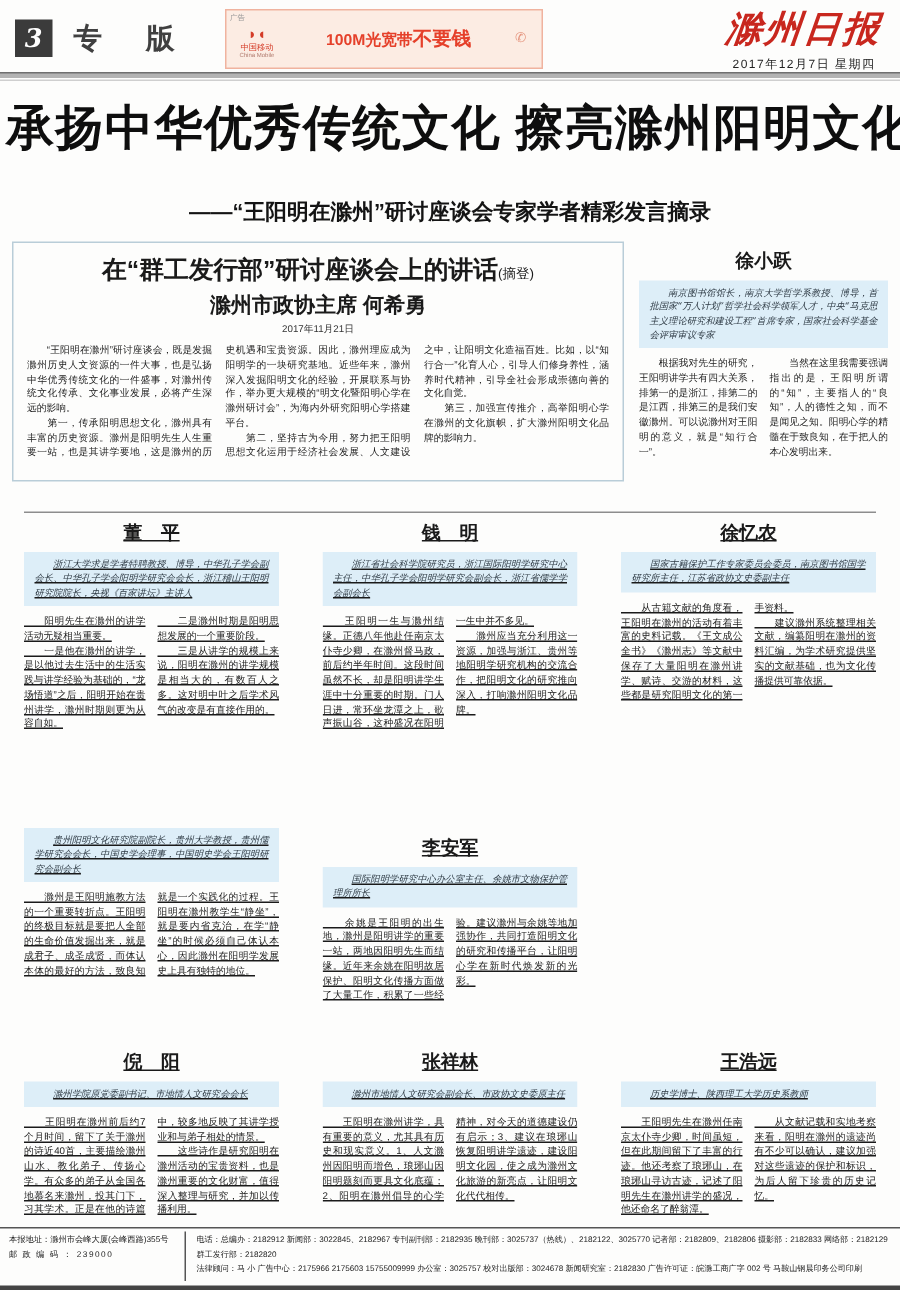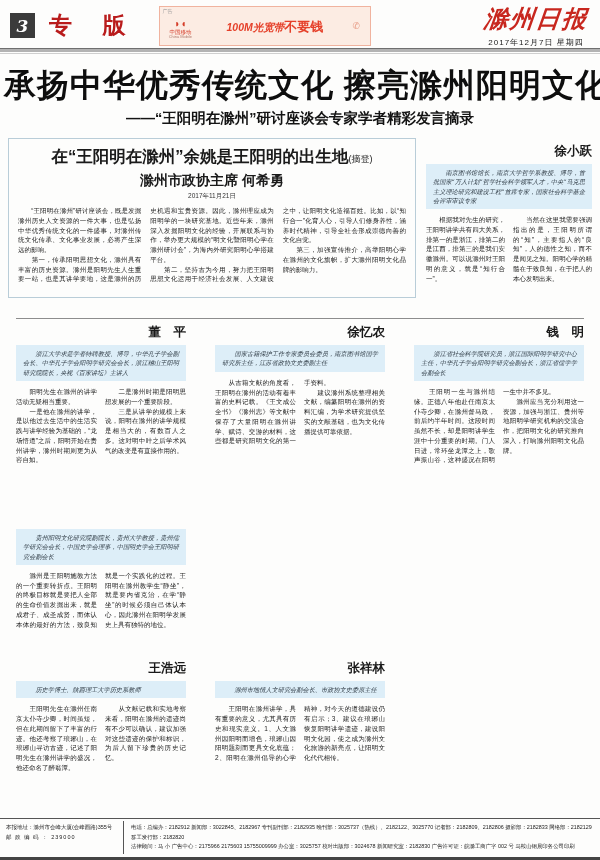--- a/index.html
+++ b/index.html
@@ -8,75 +8,75 @@
     width:600px; height:860px; margin:0 auto; background:#fdfdfc;
     font-family:"Liberation Sans","DejaVu Sans",sans-serif; color:#1a1a1a;
     overflow:hidden; position:relative; padding:0;
   }
   
   .masthead-row { display:flex; align-items:center; padding:7px 10px 4px 10px; height:48px; }
   .pagenum-box {
     width:25px; height:25px; background:#3b3b3b; color:#fff; display:flex;
     align-items:center; justify-content:center; font:italic bold 17px "DejaVu Serif",serif;
   }
-  .edition { font-size:23px; font-weight:bold; letter-spacing:12px; margin-left:14px; color:#b91c1c; }
+  .edition { font-size:19px; font-weight:bold; letter-spacing:12px; margin-left:14px; color:#404040; }
   .ad-banner {
     position:relative; margin-left:22px; width:212px; height:40px;
     background:#fcece3; border:1px solid #f0b39f; display:flex; align-items:center;
     padding:2px 4px 2px 3px;
   }
   .ad-tag { position:absolute; left:2px; top:1px; font-size:5px; color:#999; }
   .ad-logo { width:34px; text-align:center; color:#d43c28; line-height:1.1; padding-top:6px; }
   .ad-logo .glyph { font-size:10px; display:block; }
   .ad-logo .cn { font-size:5.5px; display:block; }
   .ad-logo .en { font-size:4px; display:block; color:#b07a6e; }
   .ad-text { flex:1; color:#e5402a; text-align:center; line-height:1.15; padding-top:2px;}
   .ad-line { white-space:nowrap; }
-  .ad-line .plain { font-size:10.5px; font-weight:bold; letter-spacing:0;font-style:italic; }
+  .ad-line .plain { font-size:10.5px; font-weight:bold; letter-spacing:0; }
   .ad-line .big { font-size:13px; font-weight:900;text-align:center; }
   .ad-deco { width:14px; color:#e5957f; font-size:9px; }
   .masthead-right { margin-left:auto; text-align:center; padding-right:2px; }
   .paper-title {
     font-family:"DejaVu Serif",serif; font-style:italic; font-weight:bold;
     font-size:24px; letter-spacing:2px; transform:skewX(-6deg);
   }
   .paper-date { font-size:8px; color:#222; margin-top:2px; letter-spacing:1px; }
   .rule-thick { height:4px; background:#b3b3b3; border-top:1px solid #6f6f6f; margin:0 0 1px 0; }
   .rule-thin  { height:1px; background:#cfcfcf; }
   
   .headline { text-align:center; padding:10px 4px 2px 4px; }
   .headline h1 { font-size:32px; font-weight:900; letter-spacing:1px; color:#0e0e0e; white-space:nowrap; }
-  .headline h2 { font-size:14.5px; font-weight:bold; margin-top:1px; color:#141414; }
+  .headline h2 { font-size:14.5px; font-weight:bold; margin-top:24px; color:#141414; }
   
   .content { padding:8px 8px 0 8px; }
   .toprow { display:grid; grid-template-columns:1fr 166px; gap:10px; }
   .speech-box { border:1px solid #b9cdd8; padding:7px 9px 5px 9px; height:160px; overflow:hidden; }
   .speech-title { text-align:center; font-size:16.5px; font-weight:900; white-space:nowrap; }
   .speech-title .note { font-size:9px; font-weight:normal; }
   .speech-byline { text-align:center; font-size:14px; font-weight:bold; margin-top:4px; }
   .speech-date { text-align:center; font-size:6.5px; color:#333; margin-top:2px; }
   .speech-body {
     margin-top:5px; height:104px; overflow:hidden;
     column-count:3; column-gap:9px;
     font-size:6.5px; line-height:1.5; text-align:justify; white-space:pre-line; color:#1c1c1c;
   }
   .speaker { overflow:hidden; }
-  .speaker-name { text-align:right; font-size:12.5px; font-weight:900; padding:5px 0 4px 0; }
+  .speaker-name { text-align:center; font-size:12.5px; font-weight:900; padding:5px 0 4px 0; }
   .cred-box {
     background:#ddeef8; padding:4px 7px; font-family:"DejaVu Serif",serif; font-style:italic;
     font-size:6.2px; line-height:1.5; color:#2e3a44; text-align:justify; text-indent:2em;
     overflow:hidden;
   }
   .sec-body {
     margin-top:6px; overflow:hidden; column-count:2; column-gap:8px;
     font-size:6.5px; line-height:1.5; text-align:justify; white-space:pre-line; color:#1c1c1c;
   }
   .toprow .sec-body { height:96px; }
   .divider { border-top:1px solid #8d8d8d; margin:7px 8px 0 8px; }
-  .row3col { display:grid; grid-template-columns:repeat(3,1fr); gap:29px; padding:0 8px; }
+  .row3col { display:grid; grid-template-columns:repeat(3,1fr); gap:29px; padding:0 8px;text-decoration:underline; }
   .row-a .sec-body { height:142px; }
   .row-b .sec-body { height:84px; }
   .row-c .sec-body { height:116px; }
   
   .footer { position:absolute; left:0; right:0; bottom:0; }
   .footer-inner { border-top:1px solid #555; display:flex; padding:2px 6px; }
   .footer-left { width:118px; border-right:1px solid #555; padding:2px 6px 2px 0; font-size:5.5px; line-height:1.8; color:#222; }
   .footer-left .l2 { letter-spacing:1px; }
   .footer-right { flex:1; padding:2px 2px 2px 7px; font-size:5.4px; line-height:1.8; color:#222; }
   .bottom-bar { height:3px; background:#444; margin-top:1px; }
@@ -118,21 +118,21 @@
   <div class="headline">
     <h1>承扬中华优秀传统文化  擦亮滁州阳明文化品牌</h1>
     <h2>——“王阳明在滁州”研讨座谈会专家学者精彩发言摘录</h2>
   </div>
 
   <div class="content">
 
     <div class="toprow">
       <div class="speech-box">
         <div class="speech-title">
-          <span>在“王阳明在滁州”余姚是王阳明的出生地</span><span class="note">(摘登)</span>
+          <span>在“群工发行部”研讨座谈会上的讲话</span><span class="note">(摘登)</span>
         </div>
         <div class="speech-byline">滁州市政协主席  何希勇</div>
         <div class="speech-date">2017年11月21日</div>
         <div class="speech-body">　　“王阳明在滁州”研讨座谈会，既是发掘滁州历史人文资源的一件大事，也是弘扬中华优秀传统文化的一件盛事，对滁州传统文化传承、文化事业发展，必将产生深远的影响。
 　　第一，传承阳明思想文化，滁州具有丰富的历史资源。滁州是阳明先生人生重要一站，也是其讲学要地，这是滁州的历史机遇和宝贵资源。因此，滁州理应成为阳明学的一块研究基地。近些年来，滁州深入发掘阳明文化的经验，开展联系与协作，举办更大规模的“明文化暨阳明心学在滁州研讨会”，为海内外研究阳明心学搭建平台。
 　　第二，坚持古为今用，努力把王阳明思想文化运用于经济社会发展、人文建设之中，让阳明文化造福百姓。比如，以“知行合一”化育人心，引导人们修身养性，涵养时代精神，引导全社会形成崇德向善的文化自觉。
 　　第三，加强宣传推介，高举阳明心学在滁州的文化旗帜，扩大滁州阳明文化品牌的影响力。</div>
       </div>
 
       <div class="speaker">
@@ -148,51 +148,62 @@
     <div class="row3col row-a">
       <div class="speaker">
         <div class="speaker-name">董　平</div>
         <div class="cred-box">浙江大学求是学者特聘教授、博导，中华孔子学会副会长、中华孔子学会阳明学研究会会长，浙江稽山王阳明研究院院长，央视《百家讲坛》主讲人</div>
         <div class="sec-body">　　阳明先生在滁州的讲学活动无疑相当重要。
 　　一是他在滁州的讲学，是以他过去生活中的生活实践与讲学经验为基础的，“龙场悟道”之后，阳明开始在贵州讲学，滁州时期则更为从容自如。
 　　二是滁州时期是阳明思想发展的一个重要阶段。
 　　三是从讲学的规模上来说，阳明在滁州的讲学规模是相当大的，有数百人之多。这对明中叶之后学术风气的改变是有直接作用的。</div>
       </div>
       <div class="speaker">
+        <div class="speaker-name">钱　明</div>
+        <div class="cred-box">浙江省社会科学院研究员，浙江国际阳明学研究中心主任，中华孔子学会阳明学研究会副会长，浙江省儒学学会副会长</div>
+        <div class="sec-body">　　王阳明一生与滁州结缘。正德八年他赴任南京太仆寺少卿，在滁州督马政，前后约半年时间。这段时间虽然不长，却是阳明讲学生涯中十分重要的时期。门人日进，常环坐龙潭之上，歌声振山谷，这种盛况在阳明一生中并不多见。
+　　滁州应当充分利用这一资源，加强与浙江、贵州等地阳明学研究机构的交流合作，把阳明文化的研究推向深入，打响滁州阳明文化品牌。</div>
+      </div>
+      <div class="speaker">
         <div class="speaker-name">徐忆农</div>
         <div class="cred-box">国家古籍保护工作专家委员会委员，南京图书馆国学研究所主任，江苏省政协文史委副主任</div>
         <div class="sec-body">　　从古籍文献的角度看，王阳明在滁州的活动有着丰富的史料记载。《王文成公全书》《滁州志》等文献中保存了大量阳明在滁州讲学、赋诗、交游的材料，这些都是研究阳明文化的第一手资料。
 　　建议滁州系统整理相关文献，编纂阳明在滁州的资料汇编，为学术研究提供坚实的文献基础，也为文化传播提供可靠依据。</div>
       </div>
-      <div class="speaker">
-        <div class="speaker-name">钱　明</div>
-        <div class="cred-box">浙江省社会科学院研究员，浙江国际阳明学研究中心主任，中华孔子学会阳明学研究会副会长，浙江省儒学学会副会长</div>
-        <div class="sec-body">　　王阳明一生与滁州结缘。正德八年他赴任南京太仆寺少卿，在滁州督马政，前后约半年时间。这段时间虽然不长，却是阳明讲学生涯中十分重要的时期。门人日进，常环坐龙潭之上，歌声振山谷，这种盛况在阳明一生中并不多见。
-　　滁州应当充分利用这一资源，加强与浙江、贵州等地阳明学研究机构的交流合作，把阳明文化的研究推向深入，打响滁州阳明文化品牌。</div>
-      </div>
     </div>
 
     <div class="row3col row-b">
       <div class="speaker">
         <div class="cred-box">贵州阳明文化研究院副院长，贵州大学教授，贵州儒学研究会会长，中国史学会理事，中国明史学会王阳明研究会副会长</div>
         <div class="sec-body">　　滁州是王阳明施教方法的一个重要转折点。王阳明的终极目标就是要把人全部的生命价值发掘出来，就是成君子、成圣成贤，而体认本体的最好的方法，致良知就是一个实践化的过程。王阳明在滁州教学生“静坐”，就是要内省克治，在学“静坐”的时候必须自己体认本心，因此滁州在阳明学发展史上具有独特的地位。</div>
       </div>
+      <div class="speaker">
+        <div class="speaker-name">李安军</div>
+        <div class="cred-box">国际阳明学研究中心办公室主任、余姚市文物保护管理所所长</div>
+        <div class="sec-body">　　余姚是王阳明的出生地，滁州是阳明讲学的重要一站，两地因阳明先生而结缘。近年来余姚在阳明故居保护、阳明文化传播方面做了大量工作，积累了一些经验。建议滁州与余姚等地加强协作，共同打造阳明文化的研究和传播平台，让阳明心学在新时代焕发新的光彩。</div>
+      </div>
     </div>
 
     <div class="row3col row-c">
+      <div class="speaker">
+        <div class="speaker-name">倪　阳</div>
+        <div class="cred-box">滁州学院原党委副书记、市地情人文研究会会长</div>
+        <div class="sec-body">　　王阳明在滁州前后约7个月时间，留下了关于滁州的诗近40首，主要描绘滁州山水、教化弟子、传扬心学。有众多的弟子从全国各地慕名来滁州，投其门下，习其学术。正是在他的诗篇中，较多地反映了其讲学授业和与弟子相处的情景。
+　　这些诗作是研究阳明在滁州活动的宝贵资料，也是滁州重要的文化财富，值得深入整理与研究，并加以传播利用。</div>
+      </div>
+      <div class="speaker">
+        <div class="speaker-name">张祥林</div>
+        <div class="cred-box">滁州市地情人文研究会副会长、市政协文史委原主任</div>
+        <div class="sec-body">　　王阳明在滁州讲学，具有重要的意义，尤其具有历史和现实意义。1、人文滁州因阳明而增色，琅琊山因阳明题刻而更具文化底蕴；2、阳明在滁州倡导的心学精神，对今天的道德建设仍有启示；3、建议在琅琊山恢复阳明讲学遗迹，建设阳明文化园，使之成为滁州文化旅游的新亮点，让阳明文化代代相传。</div>
+      </div>
       <div class="speaker">
         <div class="speaker-name">王浩远</div>
         <div class="cred-box">历史学博士、陕西理工大学历史系教师</div>
         <div class="sec-body">　　王阳明先生在滁州任南京太仆寺少卿，时间虽短，但在此期间留下了丰富的行迹。他还考察了琅琊山，在琅琊山寻访古迹，记述了阳明先生在滁州讲学的盛况，他还命名了醉翁潭。
 　　从文献记载和实地考察来看，阳明在滁州的遗迹尚有不少可以确认，建议加强对这些遗迹的保护和标识，为后人留下珍贵的历史记忆。</div>
-      </div>
-      <div class="speaker">
-        <div class="speaker-name">张祥林</div>
-        <div class="cred-box">滁州市地情人文研究会副会长、市政协文史委原主任</div>
-        <div class="sec-body">　　王阳明在滁州讲学，具有重要的意义，尤其具有历史和现实意义。1、人文滁州因阳明而增色，琅琊山因阳明题刻而更具文化底蕴；2、阳明在滁州倡导的心学精神，对今天的道德建设仍有启示；3、建议在琅琊山恢复阳明讲学遗迹，建设阳明文化园，使之成为滁州文化旅游的新亮点，让阳明文化代代相传。</div>
       </div>
     </div>
 
   </div>
 
   <div class="footer">
     <div class="footer-inner">
       <div class="footer-left">
         <div class="l1">本报地址：滁州市会峰大厦(会峰西路)355号</div>
         <div class="l2">邮 政 编 码 ：  239000</div>

